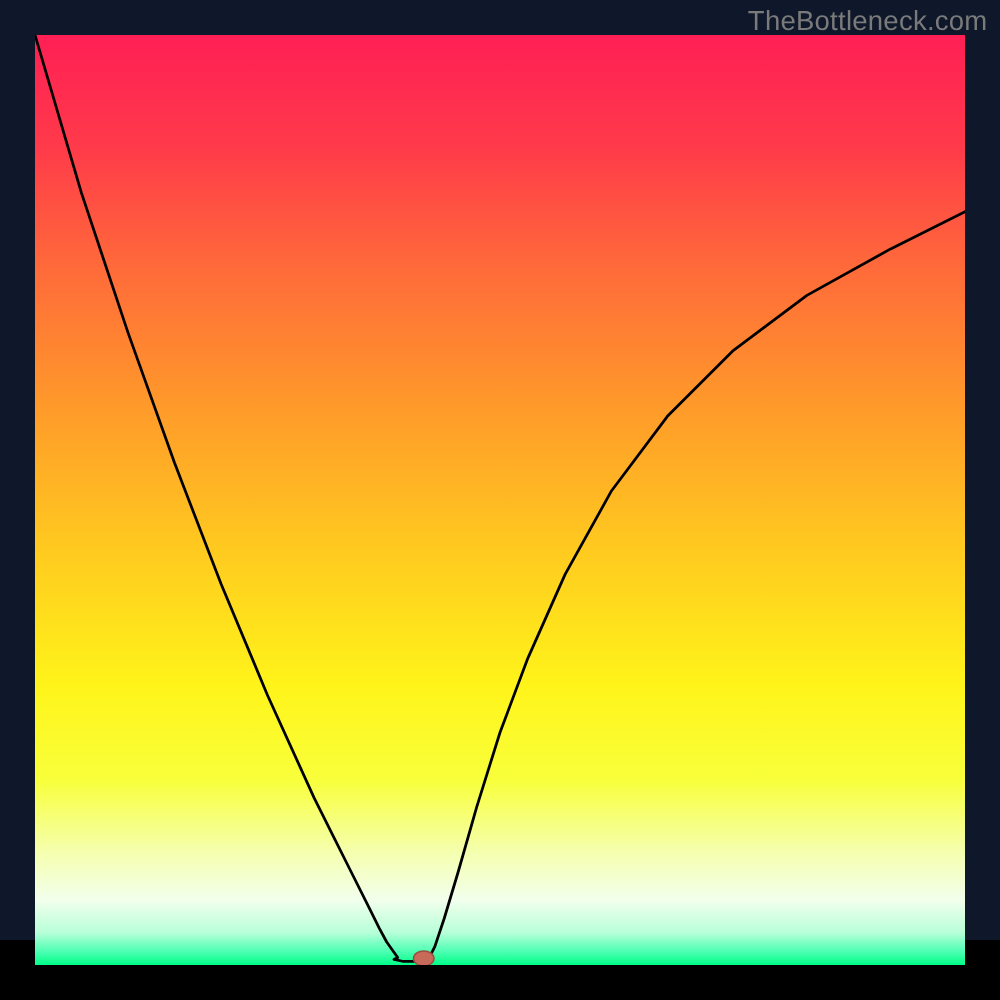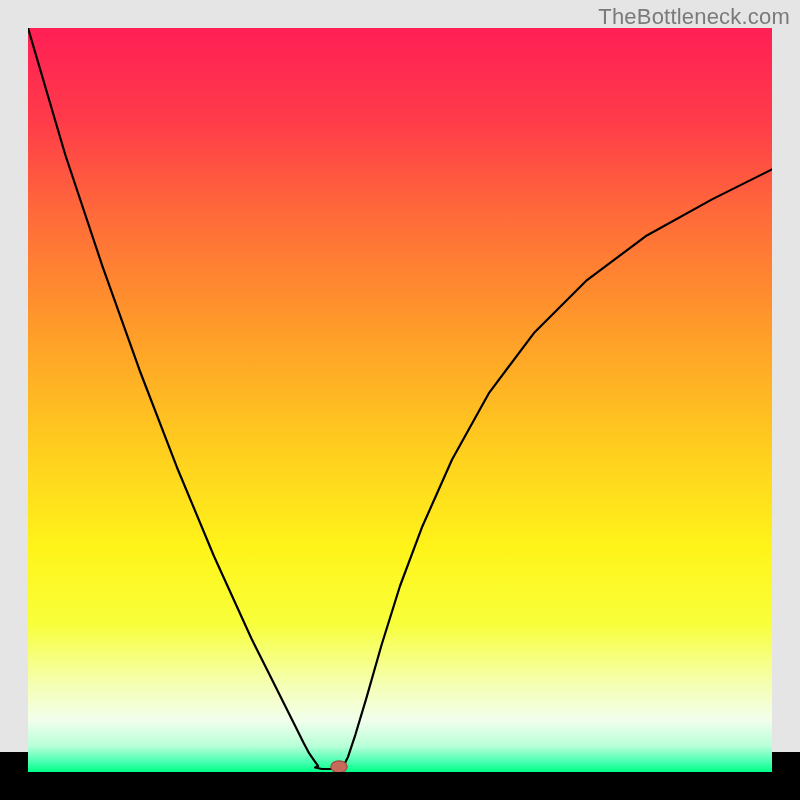--- a/index.html
+++ b/index.html
@@ -1,17 +1,17 @@
 <!DOCTYPE html>
 <html><head>
 <meta charset="utf-8">
 <style>
   * { margin: 0; padding: 0; box-sizing: border-box; }
   html, body { width: 800px; height: 800px; background: #000; overflow: hidden; }
-  .stage { position: relative; width: 800px; height: 752px; background: #e5e5e5; }
+  .stage { position: relative; width: 800px; height: 752px; background: #0f172a; }
   .watermark {
     position: absolute;
     top: 4px;
     right: 10px;
     font-family: Arial, Helvetica, sans-serif;
     font-size: 22px;
     color: #7a7a7a;
     font-weight: 500;
     letter-spacing: 0.2px;
   }

